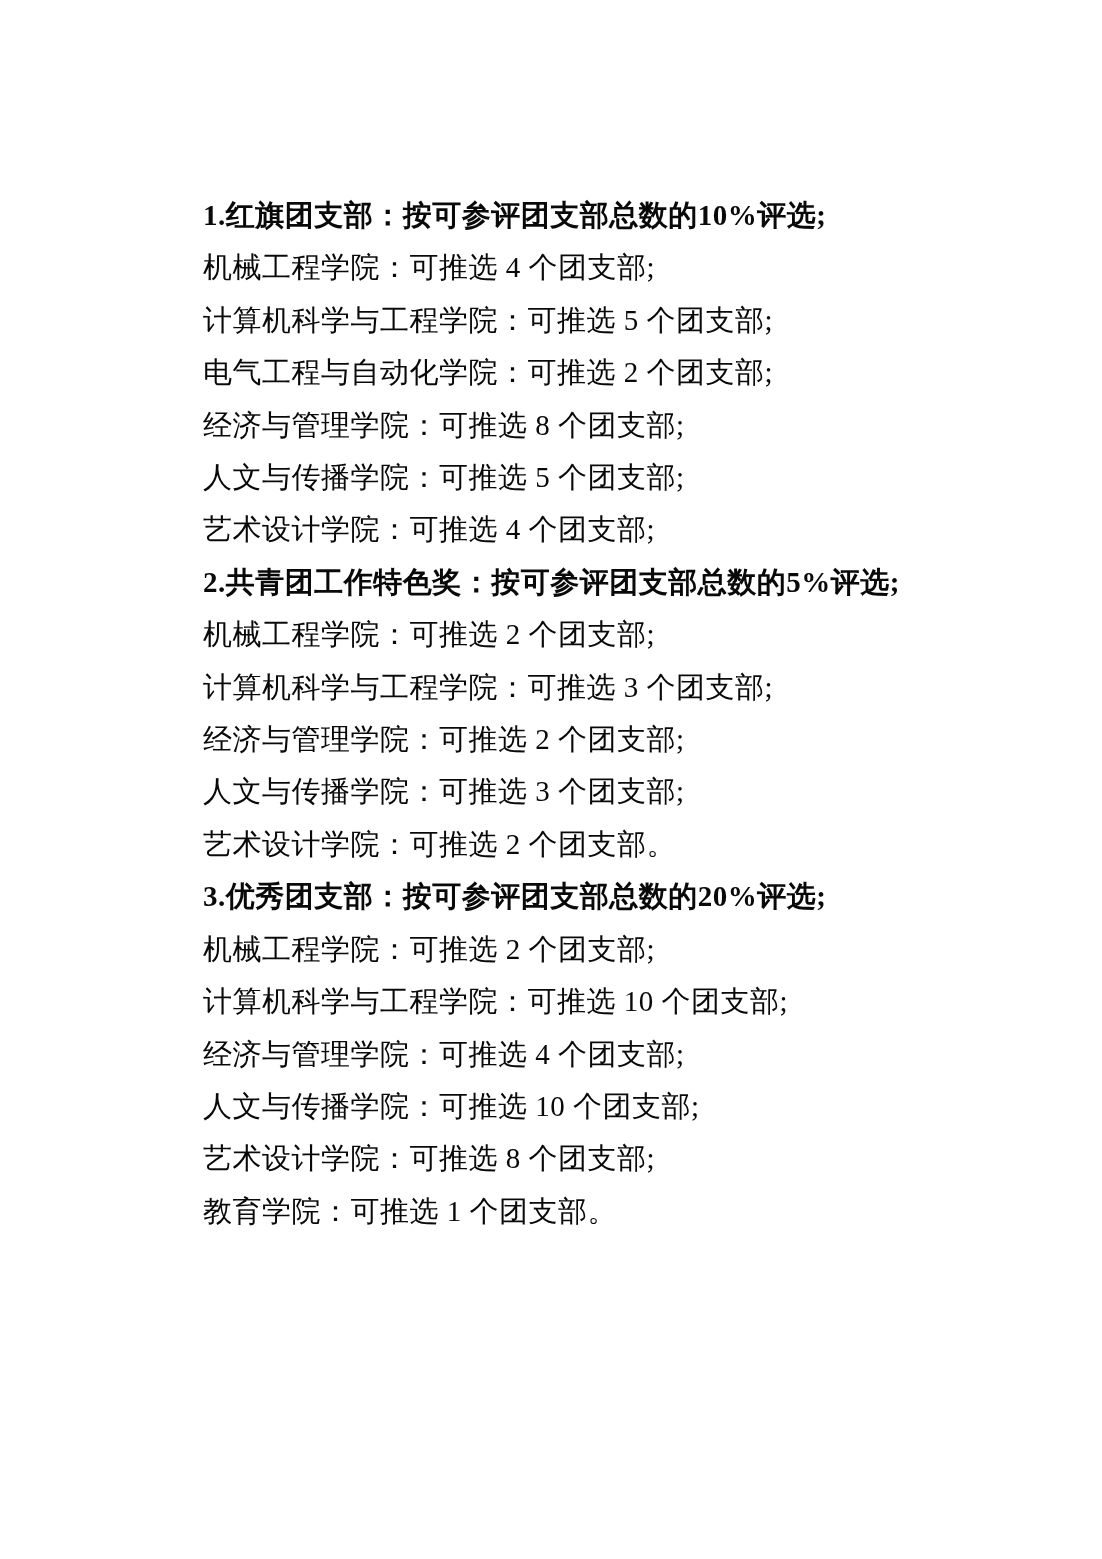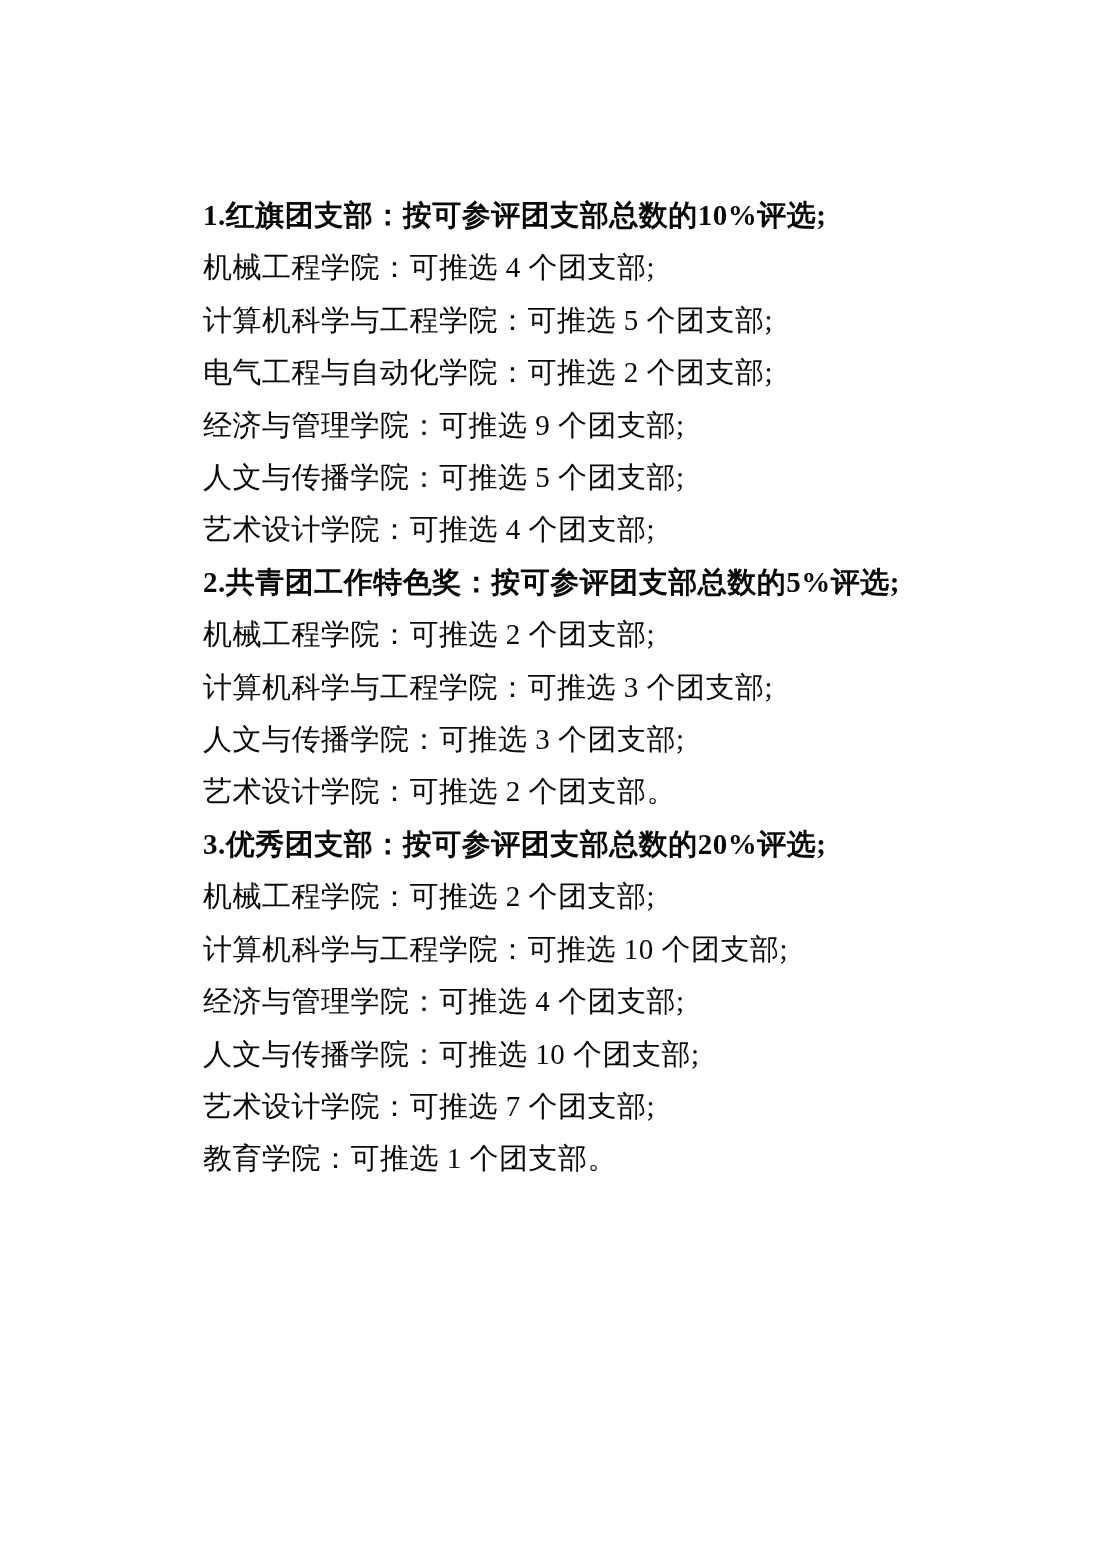--- a/index.html
+++ b/index.html
@@ -47,34 +47,35 @@
 </head>
 <body>
 
 <div class="page">
   <div class="content">
 
     <p class="line heading">1.红旗团支部：按可参评团支部总数的10%评选;</p>
     <p class="line">机械工程学院：可推选 4 个团支部;</p>
     <p class="line">计算机科学与工程学院：可推选 5 个团支部;</p>
     <p class="line">电气工程与自动化学院：可推选 2 个团支部;</p>
-    <p class="line">经济与管理学院：可推选 9 个团支部;</p>
+    <p class="line">经济与管理学院：可推选 8 个团支部;</p>
     <p class="line">人文与传播学院：可推选 5 个团支部;</p>
     <p class="line">艺术设计学院：可推选 4 个团支部;</p>
 
     <p class="line heading">2.共青团工作特色奖：按可参评团支部总数的5%评选;</p>
     <p class="line">机械工程学院：可推选 2 个团支部;</p>
     <p class="line">计算机科学与工程学院：可推选 3 个团支部;</p>
+    <p class="line">经济与管理学院：可推选 2 个团支部;</p>
     <p class="line">人文与传播学院：可推选 3 个团支部;</p>
     <p class="line">艺术设计学院：可推选 2 个团支部。</p>
 
     <p class="line heading">3.优秀团支部：按可参评团支部总数的20%评选;</p>
     <p class="line">机械工程学院：可推选 2 个团支部;</p>
     <p class="line">计算机科学与工程学院：可推选 10 个团支部;</p>
     <p class="line">经济与管理学院：可推选 4 个团支部;</p>
     <p class="line">人文与传播学院：可推选 10 个团支部;</p>
-    <p class="line">艺术设计学院：可推选 7 个团支部;</p>
+    <p class="line">艺术设计学院：可推选 8 个团支部;</p>
     <p class="line">教育学院：可推选 1 个团支部。</p>
 
   </div>
 
   <div class="footer">— 2 —</div>
 </div>
 
 </body></html>

